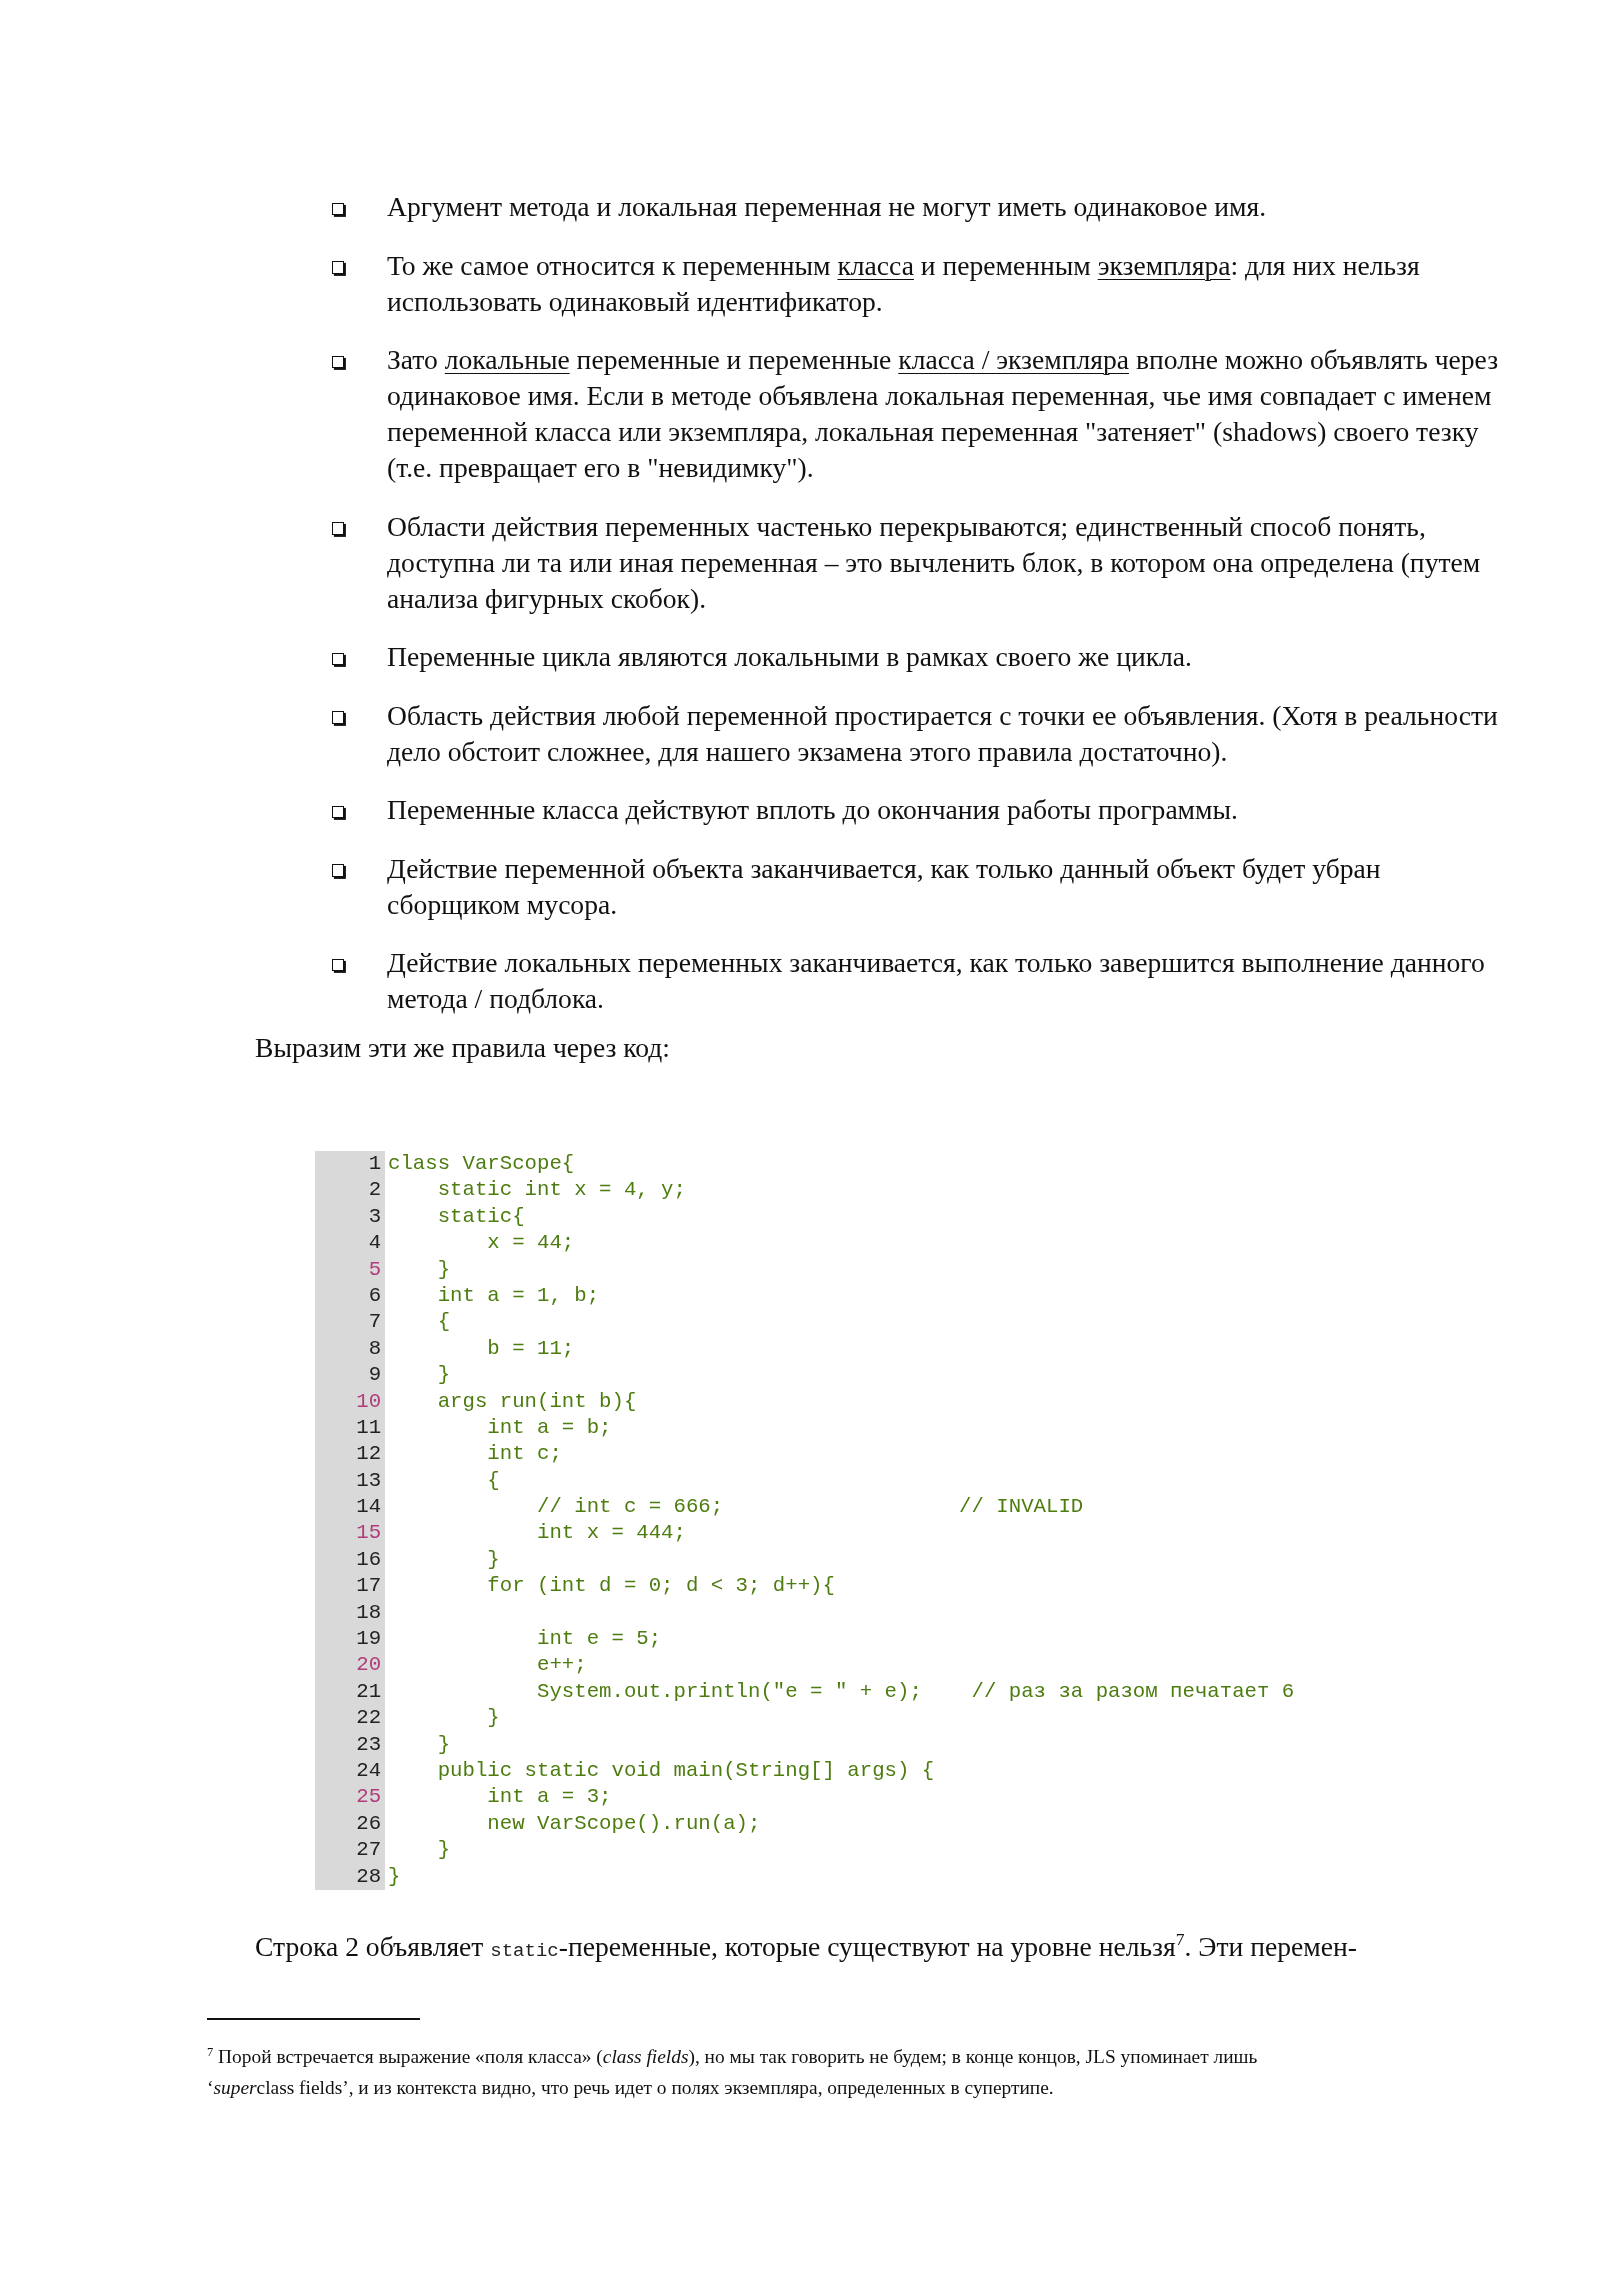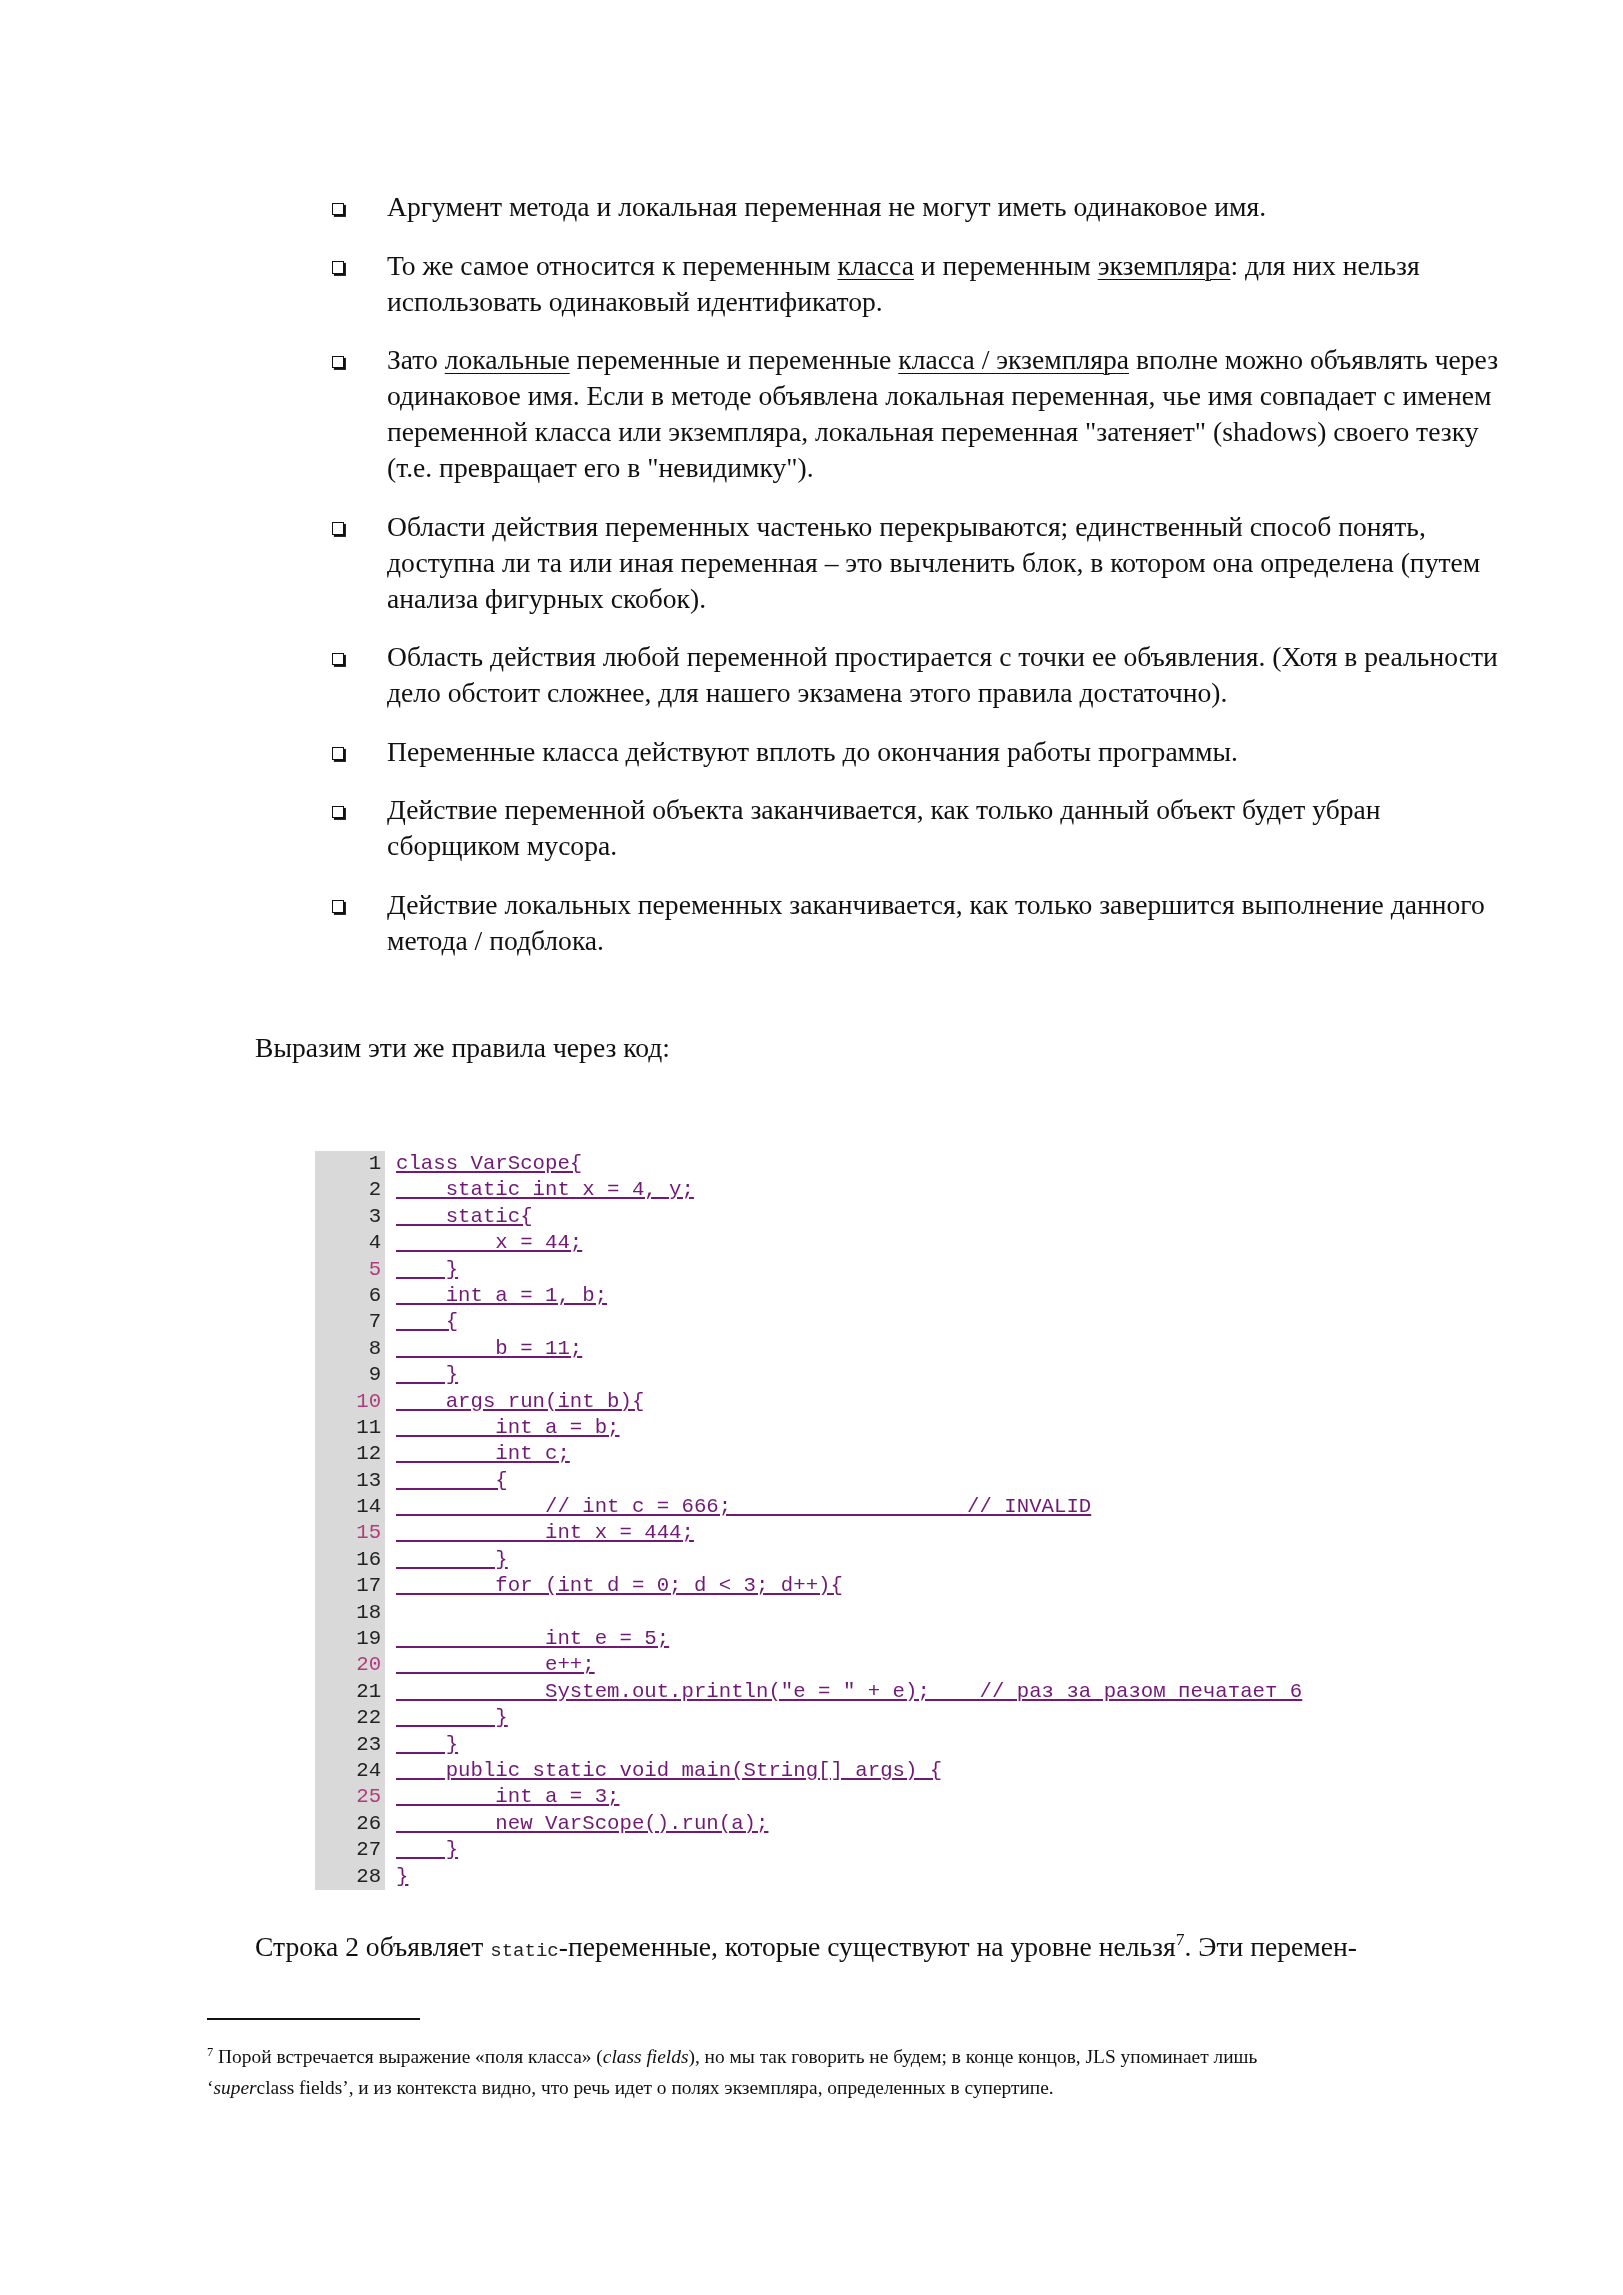--- a/index.html
+++ b/index.html
@@ -16,22 +16,22 @@
     .u { text-decoration: underline; text-underline-offset: 3.8px; text-decoration-thickness: 1.3px; }
 
     .para { position: absolute; left: 225px; font-size: 27.6px; line-height: 36px; white-space: nowrap; }
 
     
     .code { position: absolute; left: 285px; top: 1151px; }
     .code-row { display: flex; height: 26.4px; align-items: center; }
     .ln { width: 70px; height: 100%; background: #d9d9d9; text-align: right; padding-right: 3.8px; box-sizing: border-box;
           font-family: "Liberation Mono", "DejaVu Sans Mono", monospace; font-size: 20.7px; color: #222; line-height: 26.4px; }
     .ln.mark { color: #b03d7a; }
-    .src { font-family: "Liberation Mono", "DejaVu Sans Mono", monospace; font-size: 20.7px; color: #701a75;
-           white-space: pre; line-height: 26.4px; padding-left: 11px; text-decoration: underline; }
+    .src { font-family: "Liberation Mono", "DejaVu Sans Mono", monospace; font-size: 20.7px; color: #4d7c0f;
+           white-space: pre; line-height: 26.4px; padding-left: 3px; }
 
     .mono-inline { font-family: "Liberation Mono", "DejaVu Sans Mono", monospace; font-size: 19px; color: #222; }
     sup.fn { font-size: 17.5px; vertical-align: 11.3px; line-height: 0; }
 
     .fn-rule { position: absolute; left: 177px; top: 2018px; width: 213px; height: 1.9px; background: #111; }
     .footnote { position: absolute; left: 177px; font-size: 19.4px; line-height: 31px; white-space: nowrap; }
     .footnote sup { font-size: 12.5px; vertical-align: 7.5px; line-height: 0; }
   </style>
 </head>
 <body>
@@ -50,20 +50,24 @@
       <li class="bullet">
         <span class="box"></span>
         <span class="txt"><span>Зато </span><span class="u">локальные</span><span> переменные и переменные </span><span class="u">класса / экземпляра</span><span> вполне можно объявлять через одинаковое имя. Если в методе объявлена локальная переменная, чье имя совпадает с именем переменной класса или экземпляра, локальная переменная "затеняет" (shadows) своего тезку (т.е. превращает его в "невидимку").</span></span>
       </li>
       <li class="bullet">
         <span class="box"></span>
         <span class="txt"><span>Области действия переменных частенько перекрываются; единственный способ понять, доступна ли та или иная переменная – это вычленить блок, в котором она определена (путем анализа фигурных скобок).</span></span>
       </li>
       <li class="bullet">
         <span class="box"></span>
+        <span class="txt"><span>Переменные цикла являются локальными в рамках своего же цикла.</span></span>
+      </li>
+      <li class="bullet">
+        <span class="box"></span>
         <span class="txt"><span>Область действия любой переменной простирается с точки ее объявления. (Хотя в реальности дело обстоит сложнее, для нашего экзамена этого правила достаточно).</span></span>
       </li>
       <li class="bullet">
         <span class="box"></span>
         <span class="txt"><span>Переменные класса действуют вплоть до окончания работы программы.</span></span>
       </li>
       <li class="bullet">
         <span class="box"></span>
         <span class="txt"><span>Действие переменной объекта заканчивается, как только данный объект будет убран сборщиком мусора.</span></span>
       </li>

